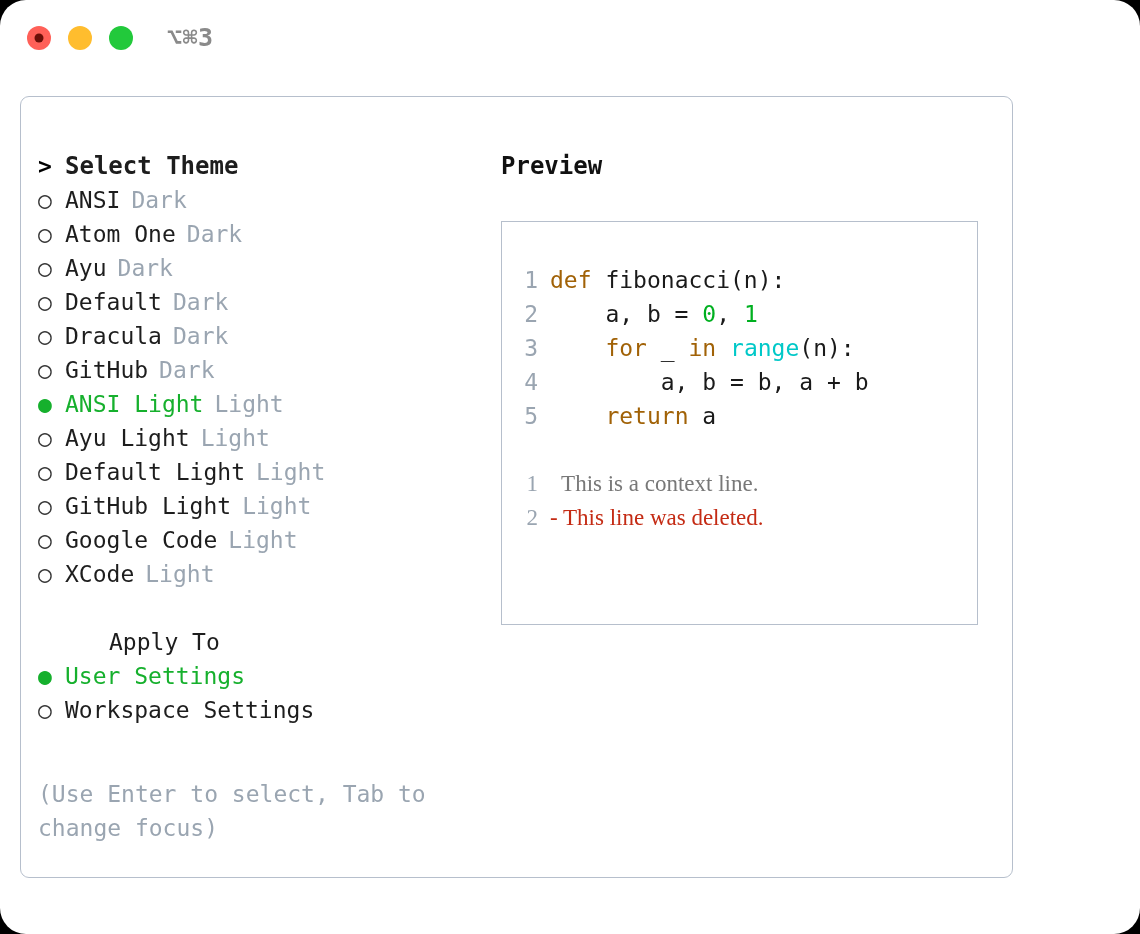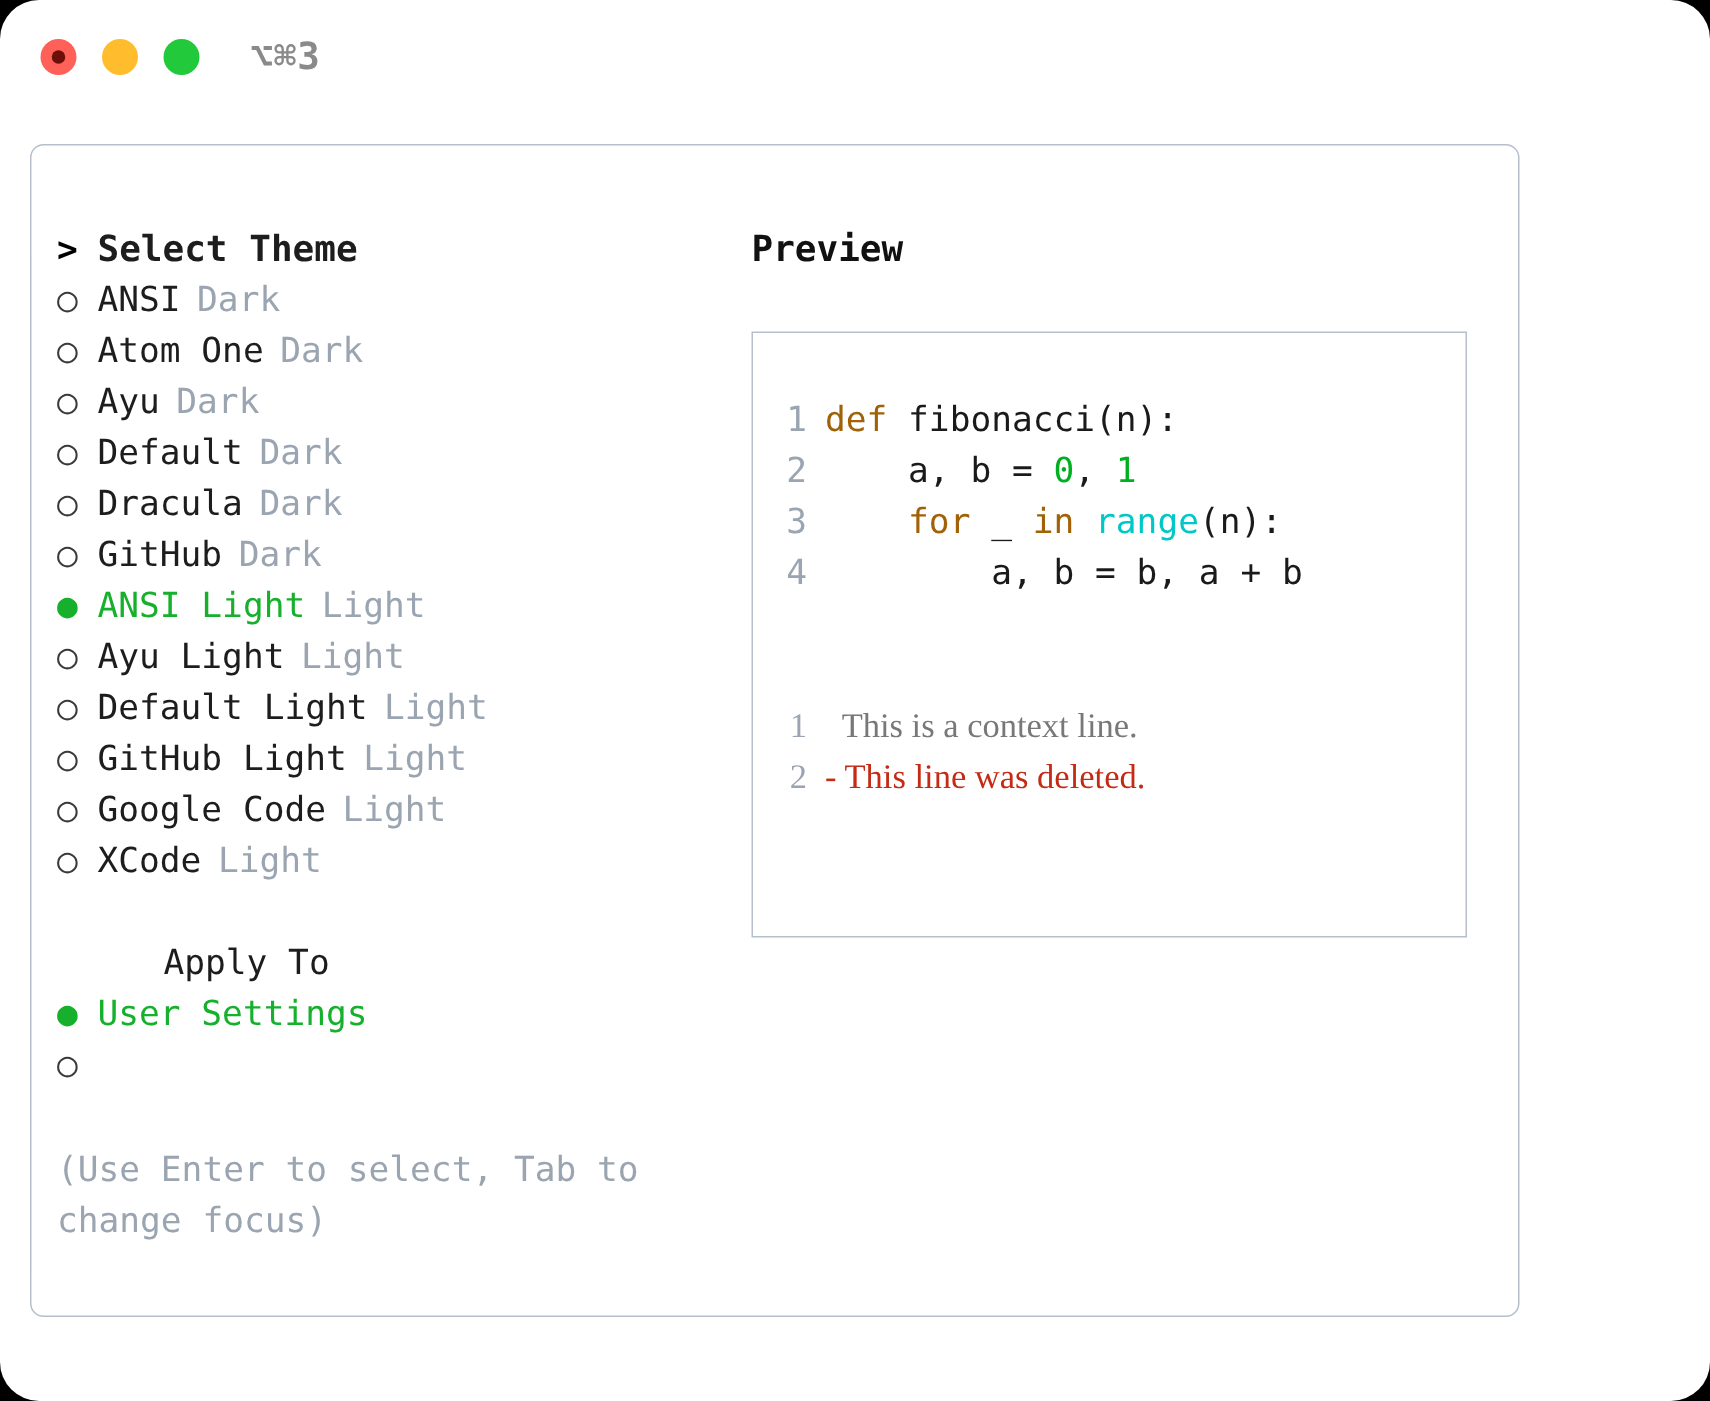--- a/index.html
+++ b/index.html
@@ -122,21 +122,21 @@
     margin-left: 11px;
   }
 
   .section-head {
     margin-top: 34px;
     gap: 44px;
   }
   .section-head .row-label { color: #1d1d1d; }
 
   .hint {
-    margin-top: 36px;
+    margin-top: 50px;
     font-size: 23px;
     line-height: 34px;
     color: #9aa5b1;
     width: 410px;
     white-space: pre-wrap;
   }
 
   
   .right-col {
     position: absolute;
@@ -287,35 +287,37 @@
         <span class="row-label">Apply To</span>
       </div>
 
       <div id="apply-items">
           <div class="row">
             <span class="marker marker-radio-on">●</span>
             <span class="row-label selected">User Settings</span>
           </div>
           <div class="row">
             <span class="marker marker-radio-off">○</span>
+            <span class="row-label">Workspace Settings</span>
           </div>
         </div>
 
       <div class="hint">(Use Enter to select, Tab to change focus)</div>
     </div>
 
     <div class="right-col">
       <div class="preview-title">Preview</div>
 
       <div class="preview-box">
         <div class="code-area" id="code-area">
             <div class="code-line"><span class="ln">1</span><span class="kw">def </span><span class="plain">fibonacci(n):</span></div>
             <div class="code-line"><span class="ln">2</span><span class="plain">    a, b = </span><span class="num">0</span><span class="plain">, </span><span class="num">1</span></div>
             <div class="code-line"><span class="ln">3</span><span class="plain">    </span><span class="kw">for</span><span class="plain"> _ </span><span class="kw">in</span><span class="plain"> </span><span class="fn">range</span><span class="plain">(n):</span></div>
             <div class="code-line"><span class="ln">4</span><span class="plain">        a, b = b, a + b</span></div>
+            <div class="code-line"><span class="ln">5</span><span class="plain">    </span><span class="kw">return</span><span class="plain"> a</span></div>
           </div>
         <div class="diff-area" id="diff-area">
             <div class="code-line"><span class="ln">1</span><span class="diff-ctx"> </span><span class="diff-ctx"> This is a context line.</span></div>
             <div class="code-line"><span class="ln">2</span><span class="diff-del">-</span><span class="diff-del"> This line was deleted.</span></div>
           </div>
       </div>
     </div>
 
   </div>
 </div>

